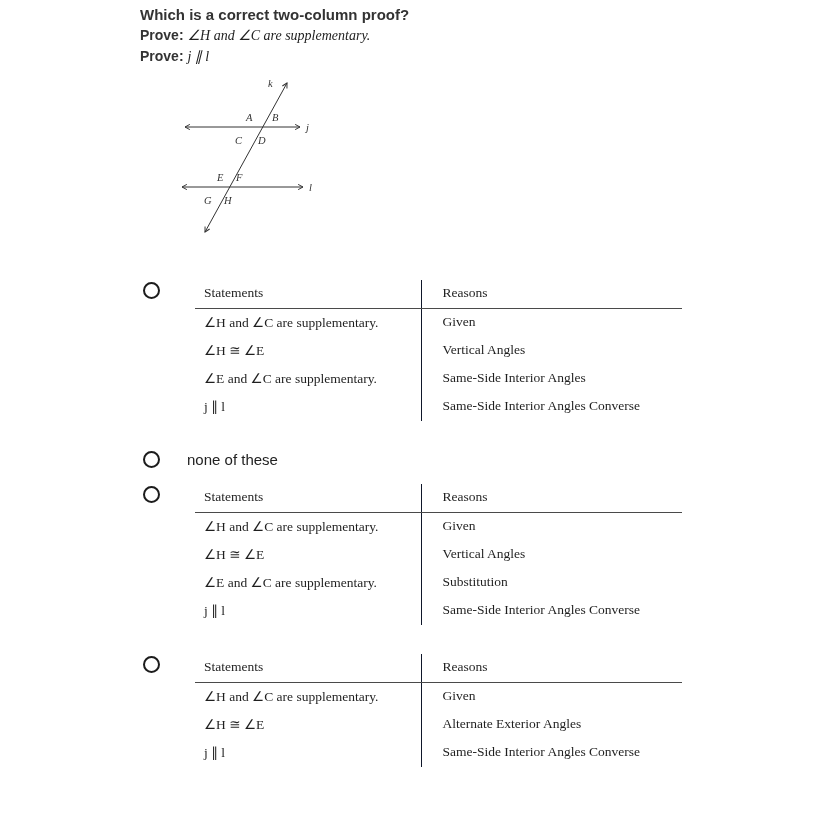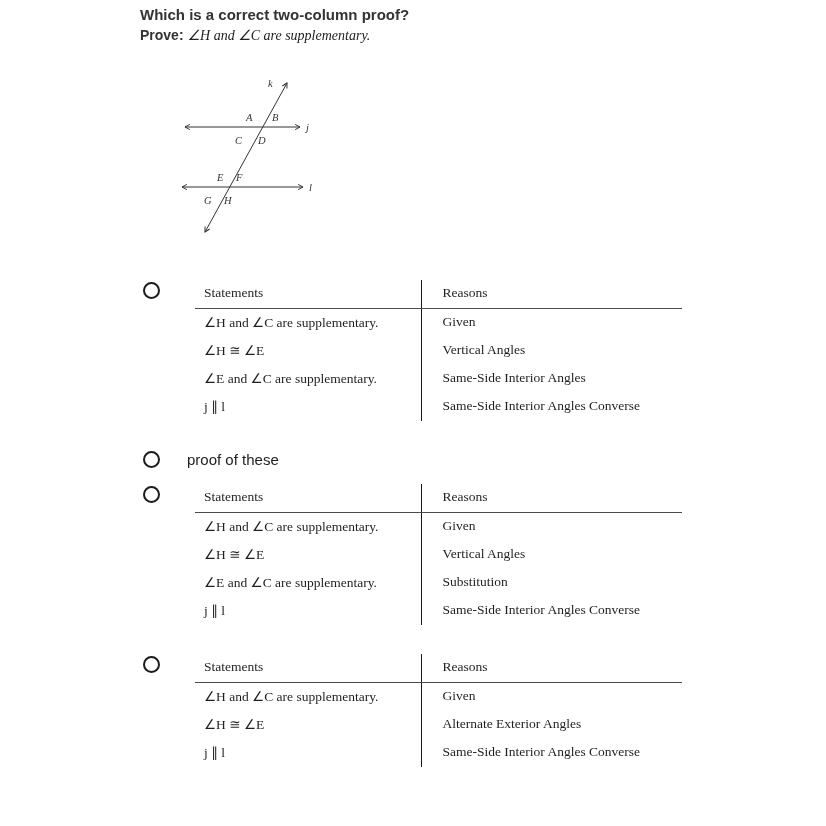--- a/index.html
+++ b/index.html
@@ -74,20 +74,24 @@
 <body>
 
 <div class="page">
 
   <div class="question">
     <div class="q-title">Which is a correct two-column proof?</div>
     <div class="q-line">
       <span class="q-label">Prove:</span>
       <span class="math">∠H and ∠C are supplementary.</span>
     </div>
+    <div class="q-line">
+      <span class="q-label">Prove:</span>
+      <span class="math">j ∥ l</span>
+    </div>
   </div>
 
   <svg class="diagram" width="150" height="172" viewBox="0 0 150 172">
     <defs>
       <marker id="arrow" viewBox="0 0 10 10" refX="8" refY="5" markerWidth="7.5" markerHeight="7.5" orient="auto-start-reverse">
         <path d="M1.5,1.5 L8,5 L1.5,8.5" fill="none" stroke="#333" stroke-width="1.3"></path>
       </marker>
     </defs>
 
     <line x1="7" y1="53" x2="122" y2="53" stroke="#333" stroke-width="1" marker-start="url(#arrow)" marker-end="url(#arrow)"></line>
@@ -136,21 +140,21 @@
         <tr>
           <td class="col-statements">j ∥ l</td>
           <td class="col-reasons">Same-Side Interior Angles Converse</td>
         </tr>
       </tbody>
     </table>
   </div>
 
   <div class="option" style="top:449px">
     <span class="radio"></span>
-    <span class="option-text-label">proof of these</span>
+    <span class="option-text-label">none of these</span>
   </div>
 
   <div class="option" style="top:484px">
     <span class="radio"></span>
     <table class="proof">
       <thead>
         <tr>
           <th class="col-statements">Statements</th>
           <th class="col-reasons">Reasons</th>
         </tr>

